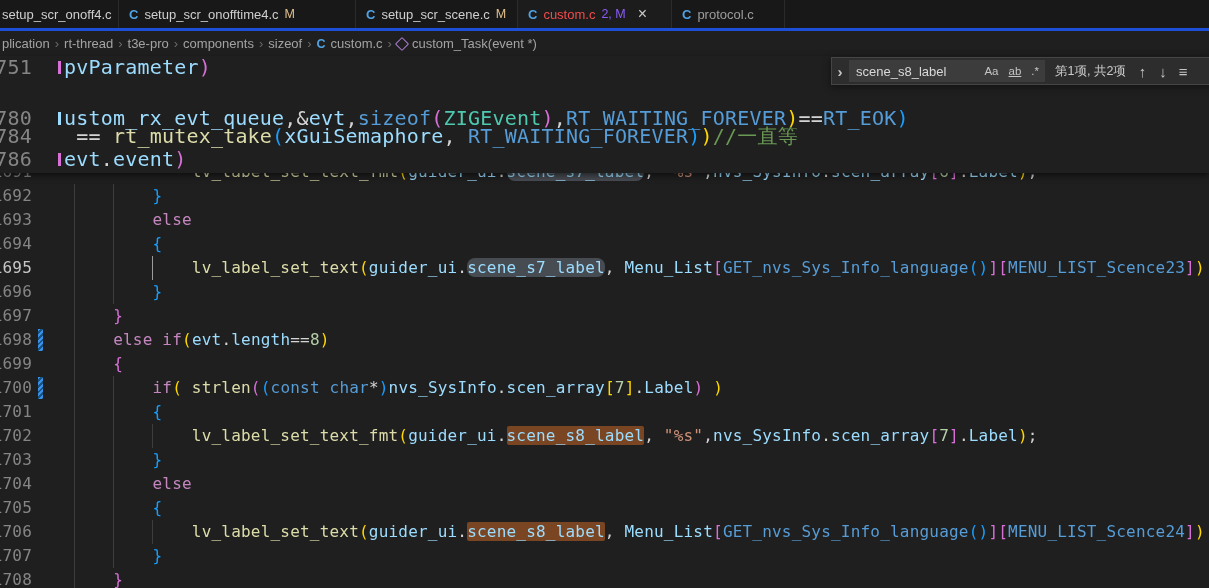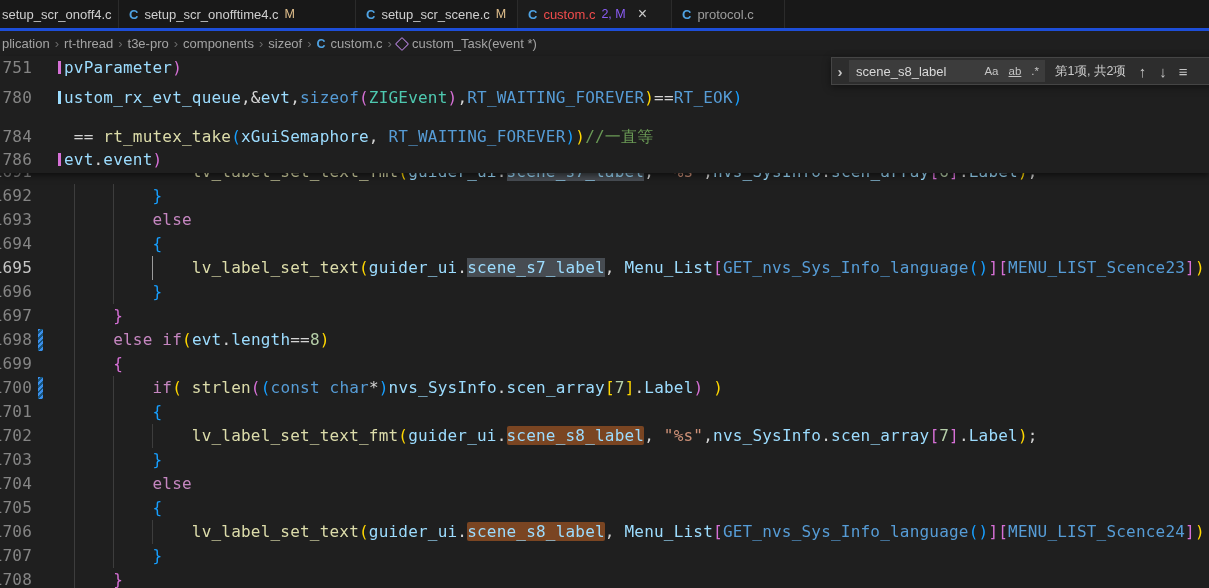--- a/index.html
+++ b/index.html
@@ -33,28 +33,28 @@
   #editor{position:absolute;top:56px;left:0;right:0;bottom:0;background:#1f1f1f}
   .cl{position:absolute;left:0;right:0;height:24px;
       font-family:"DejaVu Sans Mono",monospace;font-size:16px;line-height:24px;letter-spacing:.2px;z-index:1}
   .num{position:absolute;left:-22px;width:54px;text-align:right;color:#858585}
   .cl.cur .num{color:#c6c6c6}
   .code{position:absolute;left:64px;top:0;white-space:pre;color:#cccccc}
   .guide{position:absolute;top:0;bottom:0;width:1px;background:#3d3d3d}
   .guide.ag{background:#9b9b9b}
   .gmarker{position:absolute;left:38px;width:5px;top:1px;bottom:1px;
            background:repeating-linear-gradient(135deg,#3B8EEA 0 2px,#17557f 2px 4px)}
-  .hlw{background:#474c52;border-radius:0}
+  .hlw{background:#474c52;border-radius:8px}
   .hlf{background:#7a4522;border-radius:2px}
 
   
   #sticky{position:absolute;top:0;left:0;right:0;height:117px;background:#1f1f1f;
           box-shadow:0 3px 6px rgba(0,0,0,.5);z-index:10}
   .srow{position:absolute;left:0;right:0;height:23px;
-        font-family:"DejaVu Sans Mono",monospace;font-size:16px;line-height:23px;letter-spacing:.2px}
+        font-family:"DejaVu Sans Mono",monospace;font-size:20px;line-height:23px;letter-spacing:.2px}
   .srow .num{left:-22px}
   .sliver{position:absolute;left:58px;top:5px;width:3px;height:13px}
 
   
   #find{position:absolute;top:1px;left:831px;width:385px;height:28px;background:#2d2d2d;
         border:1px solid #454545;z-index:30;display:flex;align-items:center;
         box-sizing:border-box;box-shadow:0 2px 8px rgba(0,0,0,.45)}
   .fchev{color:#c5c5c5;width:16px;text-align:center;font-size:15px;font-weight:bold}
   .finput{position:relative;width:196px;height:22px;background:#3c3c3c;margin-left:1px;flex:none}
   .finput input{width:100%;height:100%;background:transparent;border:none;outline:none;
@@ -239,21 +239,21 @@
         <span class="code"><span>     </span><span style="color: rgb(214, 112, 214);">}</span></span>
       </div>
     </div>
 
   <div id="sticky">
       <div class="srow" style="top: 0px;">
         <span class="num">751</span>
         <span class="sliver" style="background: rgb(214, 112, 214);"></span>
         <span class="code"><span style="color: rgb(156, 220, 254);">pvParameter</span><span style="color: rgb(214, 112, 214);">)</span></span>
       </div>
-      <div class="srow" style="top: 30px;">
+      <div class="srow" style="top: 51px;">
         <span class="num">780</span>
         <span class="sliver" style="background: rgb(156, 220, 254);"></span>
         <span class="code"><span style="color: rgb(156, 220, 254);">ustom_rx_evt_queue</span><span style="color: rgb(212, 212, 212);">,&amp;</span><span style="color: rgb(156, 220, 254);">evt</span><span style="color: rgb(212, 212, 212);">,</span><span style="color: rgb(86, 156, 214);">sizeof</span><span style="color: rgb(214, 112, 214);">(</span><span style="color: rgb(78, 201, 176);">ZIGEvent</span><span style="color: rgb(214, 112, 214);">)</span><span style="color: rgb(212, 212, 212);">,</span><span style="color: rgb(86, 156, 214);">RT_WAITING_FOREVER</span><span style="color: rgb(255, 215, 0);">)</span><span style="color: rgb(212, 212, 212);">==</span><span style="color: rgb(86, 156, 214);">RT_EOK</span><span style="color: rgb(23, 159, 255);">)</span></span>
       </div>
       <div class="srow" style="top: 69px;">
         <span class="num">784</span>
         <span class="code"><span style="color: rgb(212, 212, 212);"> == </span><span style="color: rgb(220, 220, 170);">rt_mutex_take</span><span style="color: rgb(23, 159, 255);">(</span><span style="color: rgb(156, 220, 254);">xGuiSemaphore</span><span style="color: rgb(212, 212, 212);">, </span><span style="color: rgb(86, 156, 214);">RT_WAITING_FOREVER</span><span style="color: rgb(23, 159, 255);">)</span><span style="color: rgb(255, 215, 0);">)</span><span style="color: rgb(106, 153, 85);">//一直等</span></span>
       </div>
       <div class="srow" style="top: 92px;">
         <span class="num">786</span>

